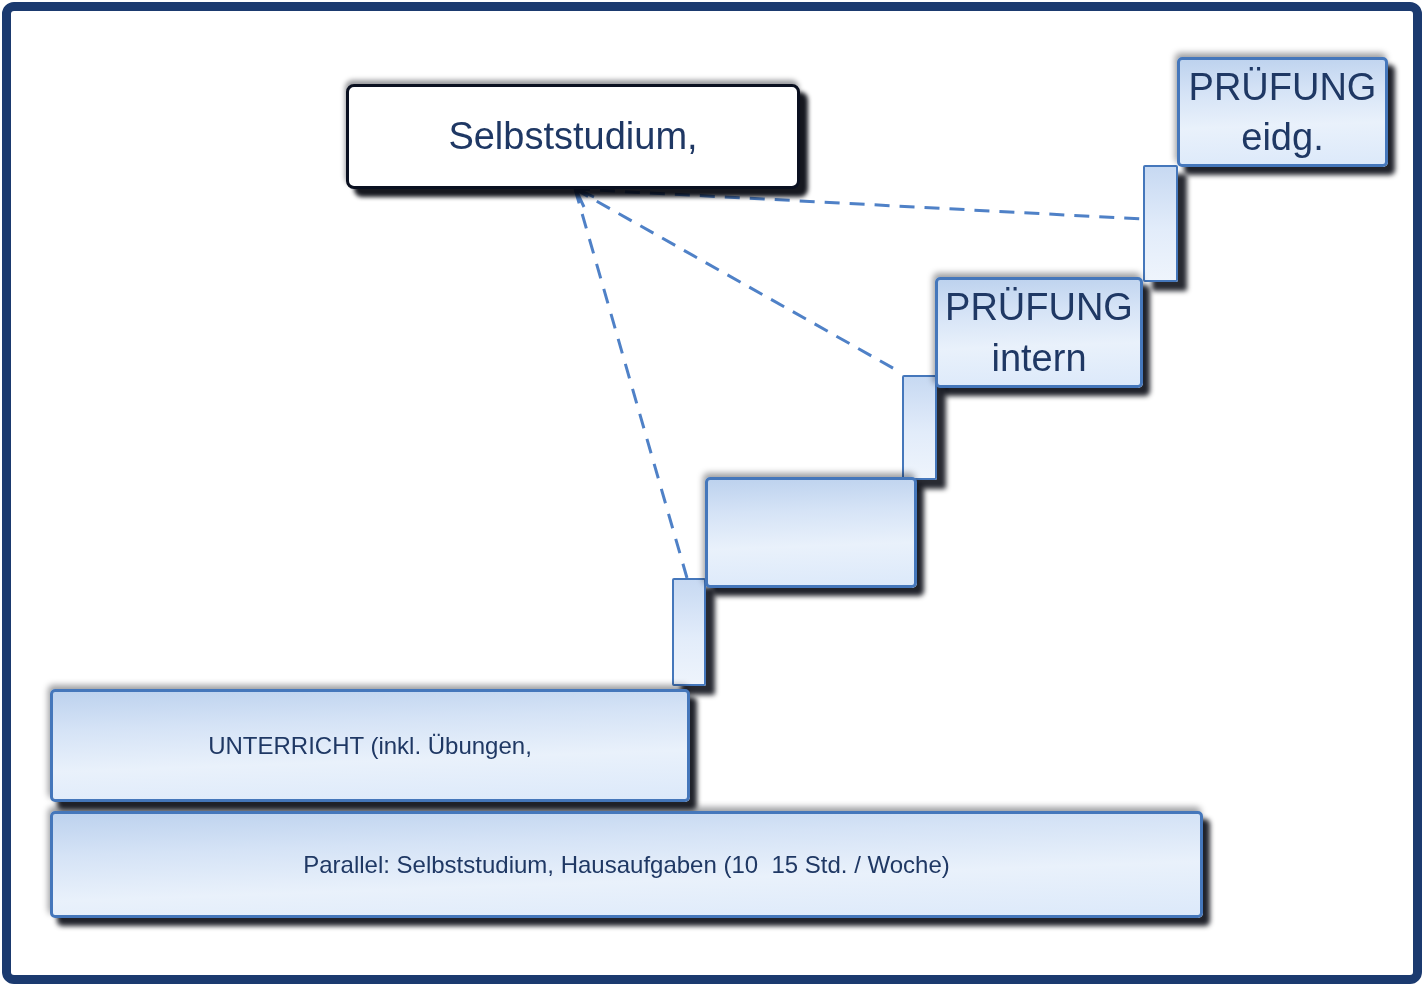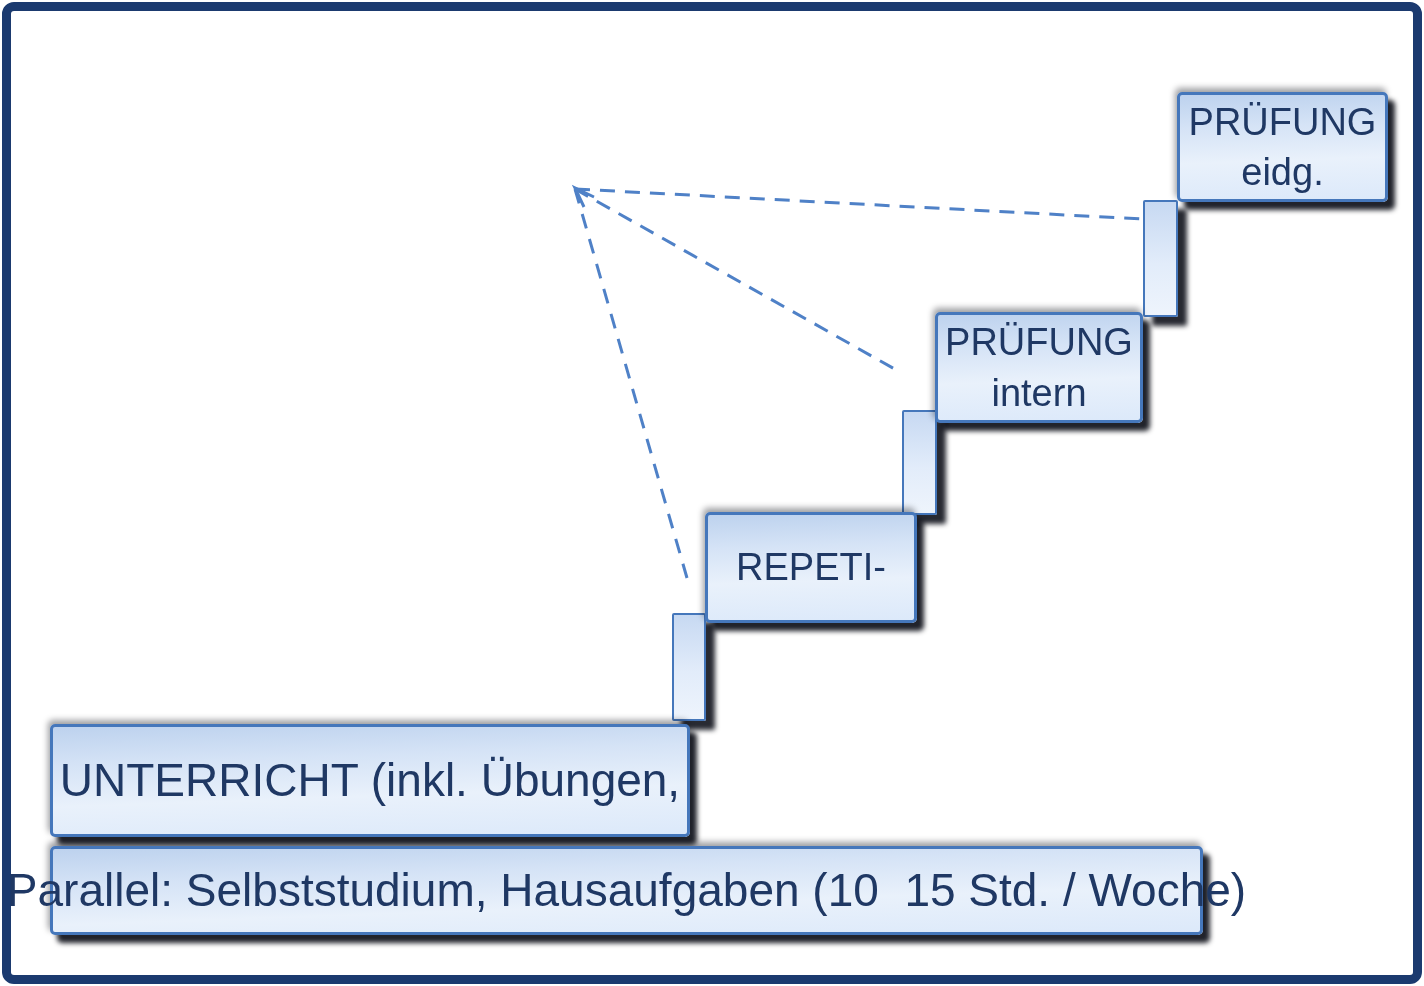--- a/index.html
+++ b/index.html
@@ -25,48 +25,47 @@
     box-sizing:border-box;
     display:flex;flex-direction:column;
     align-items:center;justify-content:center;
     text-align:center;
     background:linear-gradient(178deg,#bdd2ee 0%,#d5e3f6 30%,#e9f1fb 62%,#dcE9fa 100%);
     border:3px solid #4577bb;
     border-radius:5px;
     box-shadow:7px 8px 5px rgba(2,5,14,0.88), -2px -4px 6px rgba(2,5,14,0.38);
     z-index:3;
     line-height:1.32;
-    margin-top:35px;
   }
   .step{
     background:linear-gradient(180deg,#c7d9f2 0%,#e2ecfa 55%,#eef4fc 100%);
     border-width:2px;
     border-radius:2px;
     box-shadow:9px 9px 5px rgba(2,5,14,0.85);
     z-index:2;
   }
   .white-node{
     background:#ffffff;
     border:3px solid #0a1020;
     border-radius:8px;
     box-shadow:8px 8px 4px rgba(2,4,12,0.92), -1px -4px 5px rgba(2,4,12,0.4);
   }
   .t38{font-size:38px;}
-  .t34{font-size:46px;}
+  .t34{font-size:24px;}
   .label{white-space:pre;}
   
   #box-selbst     {left:346px; top:84px;  width:454px; height:105px;}
   #box-eidg       {left:1177px;top:57px;  width:211px; height:110px;}
   #conn-a         {left:1143px;top:165px; width:35px;  height:117px;}
   #box-intern     {left:935px; top:277px; width:208px; height:111px;}
   #conn-b         {left:902px; top:375px; width:35px;  height:105px;}
   #box-repet      {left:705px; top:477px; width:212px; height:111px;}
   #conn-c         {left:672px; top:578px; width:34px;  height:108px;}
   #box-unterricht {left:50px;  top:689px; width:640px; height:113px; line-height:1.55;}
-  #box-parallel   {left:50px;  top:811px; width:1153px;height:89px;}
+  #box-parallel   {left:50px;  top:811px; width:1153px;height:107px;}
 </style>
 </head>
 <body>
 
 <div id="stage" style="color: rgb(31, 56, 100);">
 
   <div class="frame" style="border-color: rgb(27, 58, 111);"></div>
 
   <svg class="lines" width="1424" height="986" viewBox="0 0 1424 986">
     <g stroke="#4f81c7" stroke-width="3" fill="none">
@@ -74,33 +73,35 @@
       <line x1="575" y1="189" x2="900" y2="372" stroke-dasharray="15 10"></line>
       <line x1="575" y1="189" x2="1142" y2="219" stroke-dasharray="15 10"></line>
       <polyline points="594,197 575,188 584,207" stroke-dasharray="none"></polyline>
     </g>
   </svg>
 
   <div class="step" id="conn-a"></div>
   <div class="step" id="conn-b"></div>
   <div class="step" id="conn-c"></div>
 
+  <div class="node white-node t38" id="box-selbst">
+    <span class="label">Selbststudium,</span>
+  </div>
 
   <div class="node t38" id="box-eidg">
     <span class="label">PRÜFUNG</span>
     <span class="label">eidg.</span>
   </div>
 
   <div class="node t38" id="box-intern">
     <span class="label">PRÜFUNG</span>
     <span class="label">intern</span>
   </div>
 
   <div class="node t38" id="box-repet">
-    <span class="label">REPETI-</span>
   </div>
 
   <div class="node t34" id="box-unterricht">
     <span class="label">UNTERRICHT (inkl. Übungen,</span>
   </div>
 
   <div class="node t34" id="box-parallel">
     <span class="label">Parallel: Selbststudium, Hausaufgaben (10  15 Std. / Woche)</span>
   </div>
 

